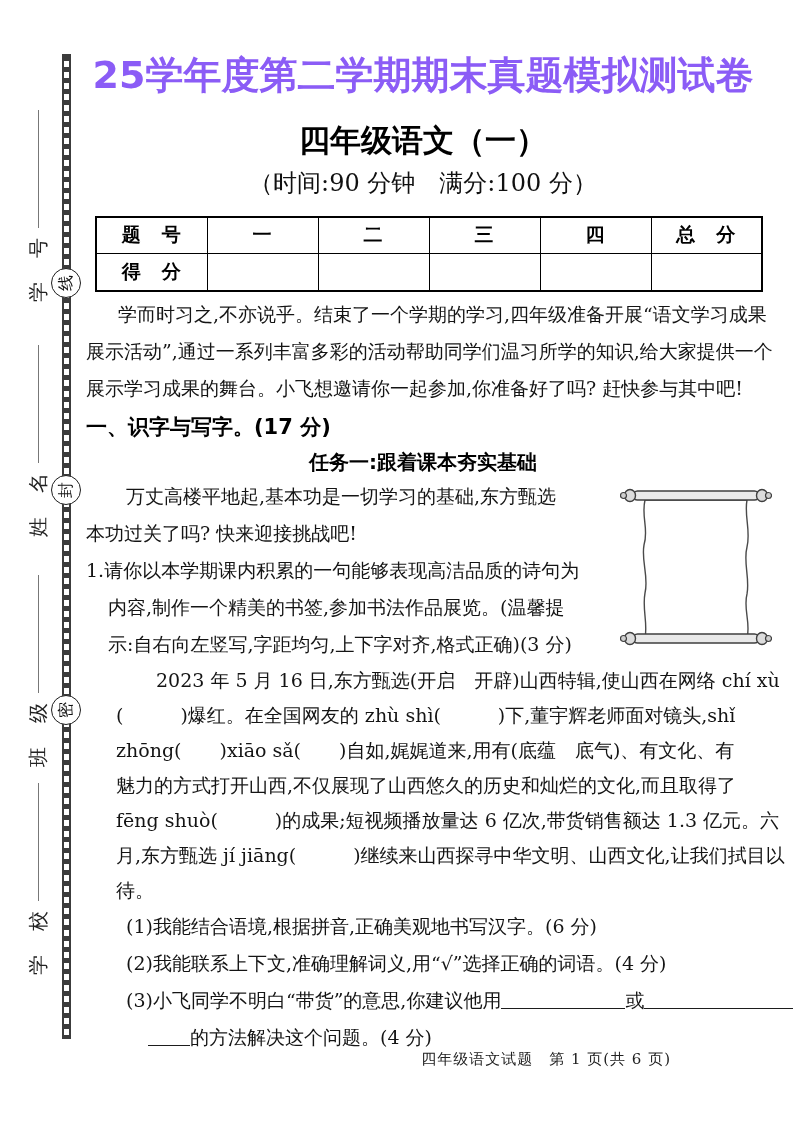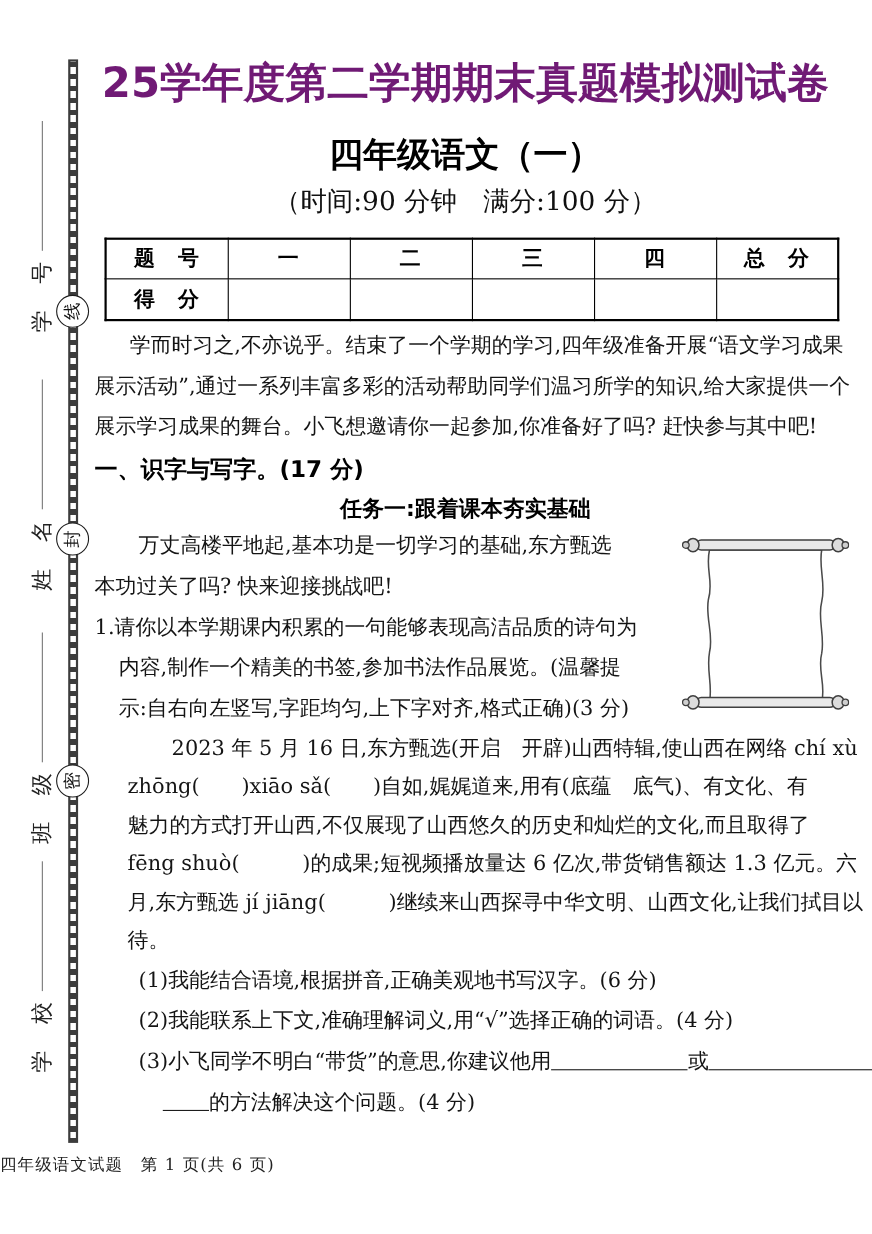--- a/index.html
+++ b/index.html
@@ -31,21 +31,21 @@
     border-radius:50%; background:#fff; z-index:3;
     display:flex; align-items:center; justify-content:center;
     font-size:16px; transform:rotate(-90deg); color:#111;
   }
 
   
   .content { position:absolute; left:86px; top:0; width:674px; }
   .hd-title {
     margin-top:52px; text-align:center;
     font-family:"DejaVu Sans", sans-serif; font-weight:bold;
-    font-size:38px; line-height:1.25; letter-spacing:0px; color:#701a75;
+    font-size:38px; line-height:1.25; letter-spacing:0px; color:#8b5cf6;
   }
   .hd-subtitle {
     margin-top:20px; text-align:center;
     font-family:"DejaVu Sans", sans-serif; font-weight:bold;
     font-size:31px; color:#000;
   }
   .hd-info { margin-top:5px; text-align:center; font-size:24px; color:#101010; }
 
   table.score-table {
     margin:17px 0 0 9px; border-collapse:collapse; width:668px;
@@ -83,21 +83,21 @@
   .passage .l1 { text-indent:40px; }
 
   .subq { padding-left:40px; }
   .blank { display:inline-block; border-bottom:1.5px solid #1d1d1d; height:19px; vertical-align:-2px; }
   .blank.b1 { width:124px; }
   .blank.b2 { width:182px; }
   .blank.b3 { width:42px; }
   .sub3b { padding-left:62px; }
 
   .footer {
-    position:absolute; left:0; top:1050px; width:671px; text-align:left;
+    position:absolute; left:0; top:1050px; width:671px; text-align:right;
     font-size:15px; letter-spacing:1px; color:#222;
   }
 </style>
 </head>
 <body>
 
 <div class="page">
 
   <div class="seal-line">
       <div class="inner"></div>
@@ -184,20 +184,21 @@
       <div class="body-line">本功过关了吗? 快来迎接挑战吧!</div>
 
       <div class="body-line">1.请你以本学期课内积累的一句能够表现高洁品质的诗句为</div>
       <div class="body-line hang1">内容,制作一个精美的书签,参加书法作品展览。(温馨提</div>
       <div class="body-line hang1">示:自右向左竖写,字距均匀,上下字对齐,格式正确)(3 分)</div>
 
     </div>
 
     <div class="passage">
       <div class="body-line l1">2023 年 5 月 16 日,东方甄选(开启　开辟)山西特辑,使山西在网络 chí xù</div>
+      <div class="body-line">(　　　)爆红。在全国网友的 zhù shì(　　　)下,董宇辉老师面对镜头,shǐ</div>
       <div class="body-line">zhōng(　　)xiāo sǎ(　　)自如,娓娓道来,用有(底蕴　底气)、有文化、有</div>
       <div class="body-line">魅力的方式打开山西,不仅展现了山西悠久的历史和灿烂的文化,而且取得了</div>
       <div class="body-line">fēng shuò(　　　)的成果;短视频播放量达 6 亿次,带货销售额达 1.3 亿元。六</div>
       <div class="body-line">月,东方甄选 jí jiāng(　　　)继续来山西探寻中华文明、山西文化,让我们拭目以</div>
       <div class="body-line">待。</div>
     </div>
 
     <div class="body-line subq">(1)我能结合语境,根据拼音,正确美观地书写汉字。(6 分)</div>
     <div class="body-line subq">(2)我能联系上下文,准确理解词义,用“√”选择正确的词语。(4 分)</div>
     <div class="body-line subq"><span>(3)小飞同学不明白“带货”的意思,你建议他用</span><span class="blank b1"></span><span>或</span><span class="blank b2"></span></div>

